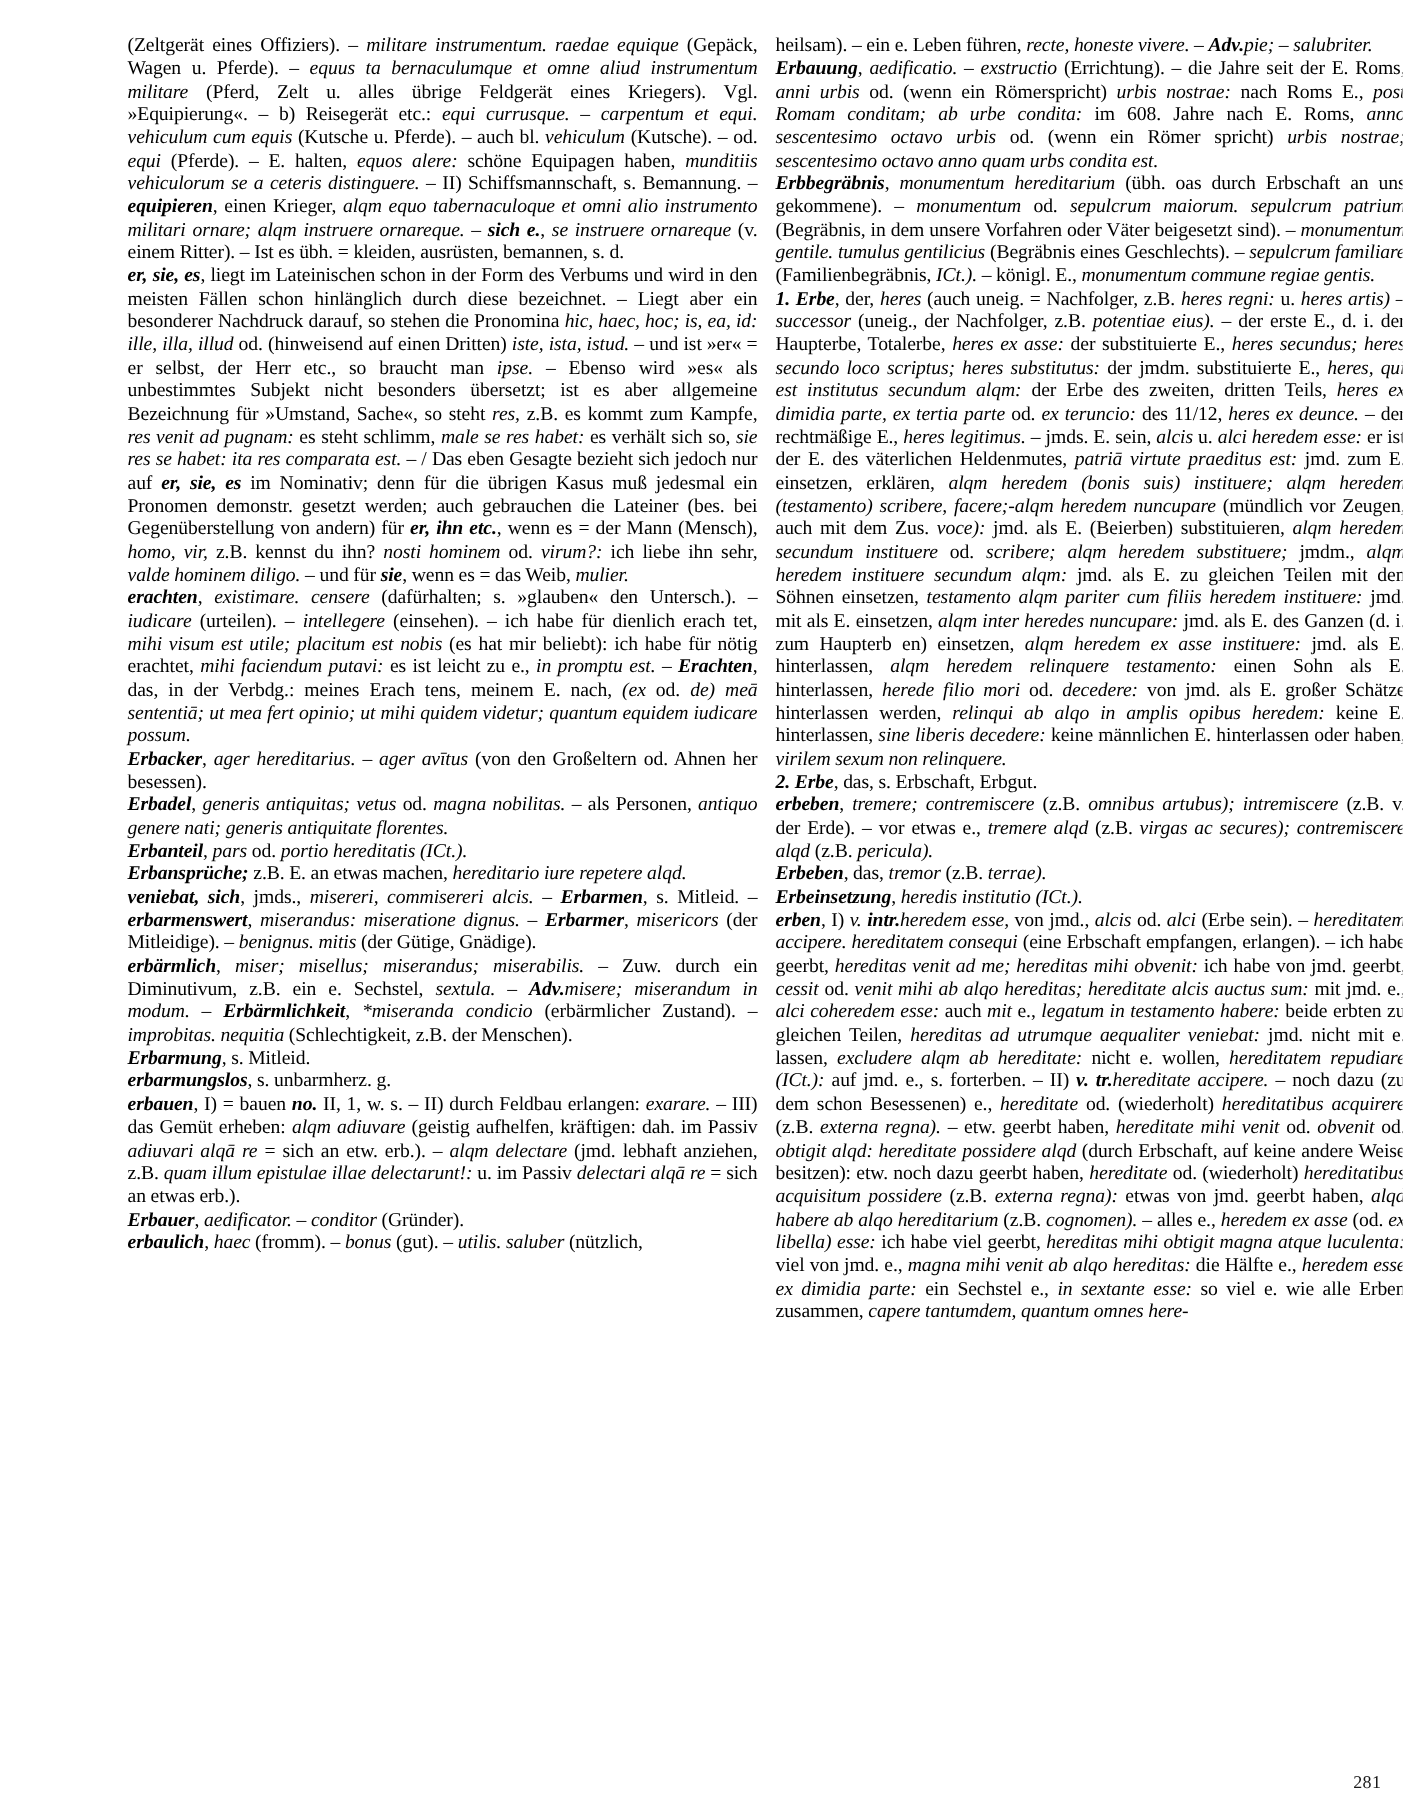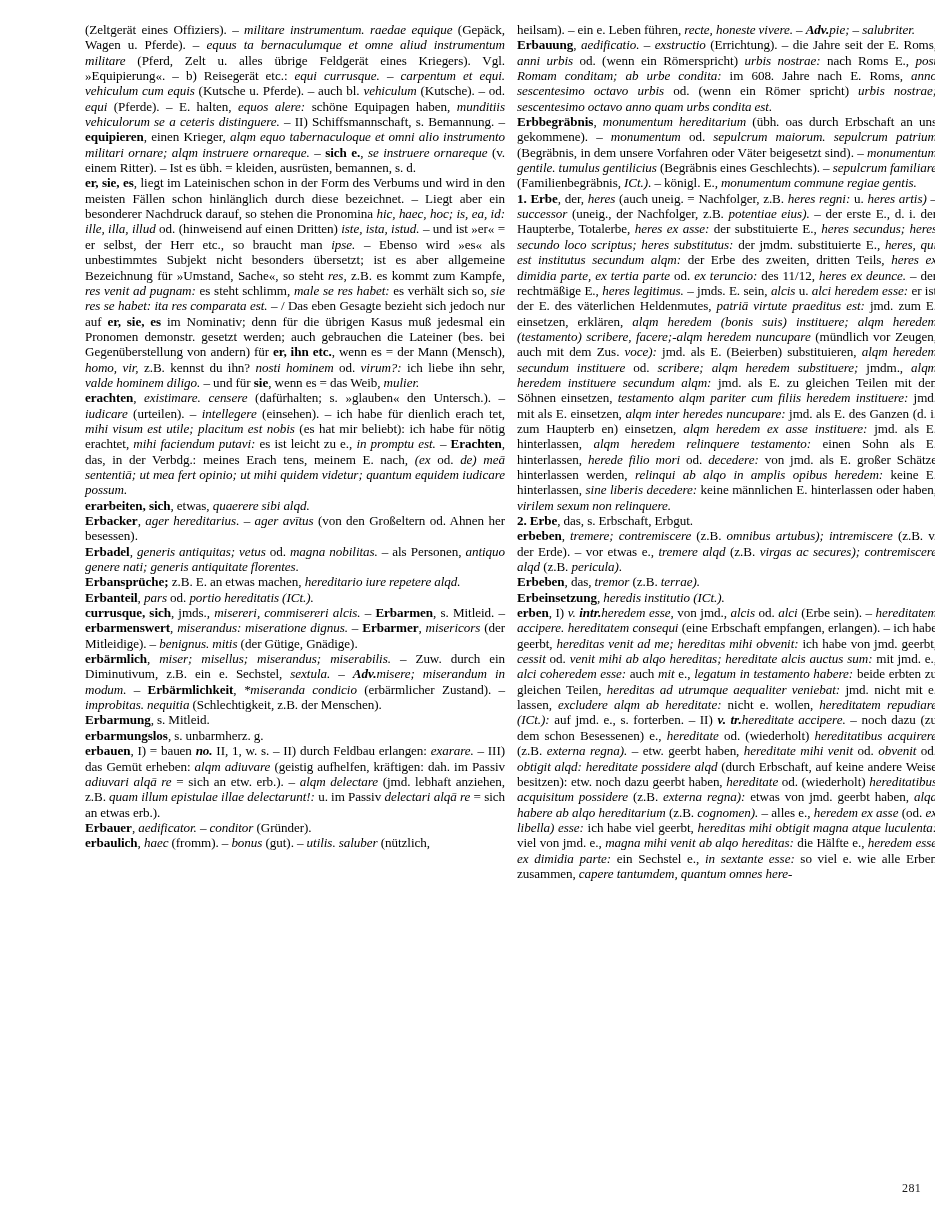--- a/index.html
+++ b/index.html
@@ -38,21 +38,21 @@
     font-size: 13.1px;
     line-height: 15.35px;
     text-align: justify;
     text-justify: inter-word;
     margin: 0;
     hyphens: manual;
     word-spacing: -0.1px;
     letter-spacing: -0.06px;
   }
   .entry + .entry { margin-top: 0px; }
-  b { font-weight: 700; }
+  b { font-weight: 700; font-style: italic; }
   i { font-style: italic; }
   .bi { font-weight: 700; font-style: italic; }
   .folio {
     position: absolute;
     right: 14px;
     bottom: 16px;
     font-size: 12px;
     line-height: 12px;
     color: #1a1a1a;
     letter-spacing: 0.3px;
@@ -61,26 +61,25 @@
 </head>
 <body>
 
 <div class="page">
   <div class="columns">
 
     <div class="col">
       <p class="entry">(Zeltgerät eines Offiziers). – <i>militare instrumentum. raedae equique</i> (Gepäck, Wagen u. Pferde). – <i>equus ta bernaculumque et omne aliud instrumentum militare</i> (Pferd, Zelt u. alles übrige Feldgerät eines Kriegers). Vgl. »Equipierung«. – b) Reisegerät etc.: <i>equi currusque. – carpentum et equi. vehiculum cum equis</i> (Kutsche u. Pferde). – auch bl. <i>vehiculum</i> (Kutsche). – od. <i>equi</i> (Pferde). – E. halten, <i>equos alere:</i> schöne Equipagen haben, <i>munditiis vehiculorum se a ceteris distinguere.</i> – II) Schiffsmannschaft, s. Bemannung. – <b>equipieren</b>, einen Krieger, <i>alqm equo tabernaculoque et omni alio instrumento militari ornare; alqm instruere ornareque.</i> – <b>sich e.</b>, <i>se instruere ornareque</i> (v. einem Ritter). – Ist es übh. = kleiden, ausrüsten, bemannen, s. d.</p>
       <p class="entry"><b>er, sie, es</b>, liegt im Lateinischen schon in der Form des Verbums und wird in den meisten Fällen schon hinlänglich durch diese bezeichnet. – Liegt aber ein besonderer Nachdruck darauf, so stehen die Pronomina <i>hic, haec, hoc; is, ea, id: ille, illa, illud</i> od. (hinweisend auf einen Dritten) <i>iste, ista, istud.</i> – und ist »er« = er selbst, der Herr etc., so braucht man <i>ipse.</i> – Ebenso wird »es« als unbestimmtes Subjekt nicht besonders übersetzt; ist es aber allgemeine Bezeichnung für »Umstand, Sache«, so steht <i>res,</i> z.B. es kommt zum Kampfe, <i>res venit ad pugnam:</i> es steht schlimm, <i>male se res habet:</i> es verhält sich so, <i>sie res se habet: ita res comparata est.</i> – / Das eben Gesagte bezieht sich jedoch nur auf <b>er, sie, es</b> im Nominativ; denn für die übrigen Kasus muß jedesmal ein Pronomen demonstr. gesetzt werden; auch gebrauchen die Lateiner (bes. bei Gegenüberstellung von andern) für <b>er, ihn etc.</b>, wenn es = der Mann (Mensch), <i>homo, vir,</i> z.B. kennst du ihn? <i>nosti hominem</i> od. <i>virum?:</i> ich liebe ihn sehr, <i>valde hominem diligo.</i> – und für <b>sie</b>, wenn es = das Weib, <i>mulier.</i></p>
       <p class="entry"><b>erachten</b>, <i>existimare. censere</i> (dafürhalten; s. »glauben« den Untersch.). – <i>iudicare</i> (urteilen). – <i>intellegere</i> (einsehen). – ich habe für dienlich erach tet, <i>mihi visum est utile; placitum est nobis</i> (es hat mir beliebt): ich habe für nötig erachtet, <i>mihi faciendum putavi:</i> es ist leicht zu e., <i>in promptu est.</i> – <b>Erachten</b>, das, in der Verbdg.: meines Erach tens, meinem E. nach, <i>(ex</i> od. <i>de) meā sententiā; ut mea fert opinio; ut mihi quidem videtur; quantum equidem iudicare possum.</i></p>
-      <p class="entry"><b>erarbeiten, sich</b>, etwas, <i>quaerere sibi alqd.</i></p>
       <p class="entry"><b>Erbacker</b>, <i>ager hereditarius. – ager avītus</i> (von den Großeltern od. Ahnen her besessen).</p>
       <p class="entry"><b>Erbadel</b>, <i>generis antiquitas; vetus</i> od. <i>magna nobilitas.</i> – als Personen, <i>antiquo genere nati; generis antiquitate florentes.</i></p>
+      <p class="entry"><b>Erbanteil</b>, <i>pars</i> od. <i>portio hereditatis (ICt.).</i></p>
       <p class="entry"><b>Erbansprüche;</b> z.B. E. an etwas machen, <i>hereditario iure repetere alqd.</i></p>
-      <p class="entry"><b>Erbanteil</b>, <i>pars</i> od. <i>portio hereditatis (ICt.).</i></p>
-      <p class="entry"><b>currusque, sich</b>, jmds., <i>misereri, commisereri alcis.</i> – <b>Erbarmen</b>, s. Mitleid. – <b>erbarmenswert</b>, <i>miserandus: miseratione dignus.</i> – <b>Erbarmer</b>, <i>misericors</i> (der Mitleidige). – <i>benignus. mitis</i> (der Gütige, Gnädige).</p>
+      <p class="entry"><b>veniebat, sich</b>, jmds., <i>misereri, commisereri alcis.</i> – <b>Erbarmen</b>, s. Mitleid. – <b>erbarmenswert</b>, <i>miserandus: miseratione dignus.</i> – <b>Erbarmer</b>, <i>misericors</i> (der Mitleidige). – <i>benignus. mitis</i> (der Gütige, Gnädige).</p>
       <p class="entry"><b>erbärmlich</b>, <i>miser; misellus; miserandus; miserabilis.</i> – Zuw. durch ein Diminutivum, z.B. ein e. Sechstel, <i>sextula.</i> – <span class="bi">Adv.</span><i>misere; miserandum in modum.</i> – <b>Erbärmlichkeit</b>, <i>*miseranda condicio</i> (erbärmlicher Zustand). – <i>improbitas. nequitia</i> (Schlechtigkeit, z.B. der Menschen).</p>
       <p class="entry"><b>Erbarmung</b>, s. Mitleid.</p>
       <p class="entry"><b>erbarmungslos</b>, s. unbarmherz. g.</p>
       <p class="entry"><b>erbauen</b>, I) = bauen <span class="bi">no.</span> II, 1, w. s. – II) durch Feldbau erlangen: <i>exarare.</i> – III) das Gemüt erheben: <i>alqm adiuvare</i> (geistig aufhelfen, kräftigen: dah. im Passiv <i>adiuvari alqā re</i> = sich an etw. erb.). – <i>alqm delectare</i> (jmd. lebhaft anziehen, z.B. <i>quam illum epistulae illae delectarunt!:</i> u. im Passiv <i>delectari alqā re</i> = sich an etwas erb.).</p>
       <p class="entry"><b>Erbauer</b>, <i>aedificator. – conditor</i> (Gründer).</p>
       <p class="entry"><b>erbaulich</b>, <i>haec</i> (fromm). – <i>bonus</i> (gut). – <i>utilis. saluber</i> (nützlich,</p>
     </div>
 
     <div class="col">
       <p class="entry">heilsam). – ein e. Leben führen, <i>recte, honeste vivere.</i> – <span class="bi">Adv.</span><i>pie;</i> – <i>salubriter.</i></p>

